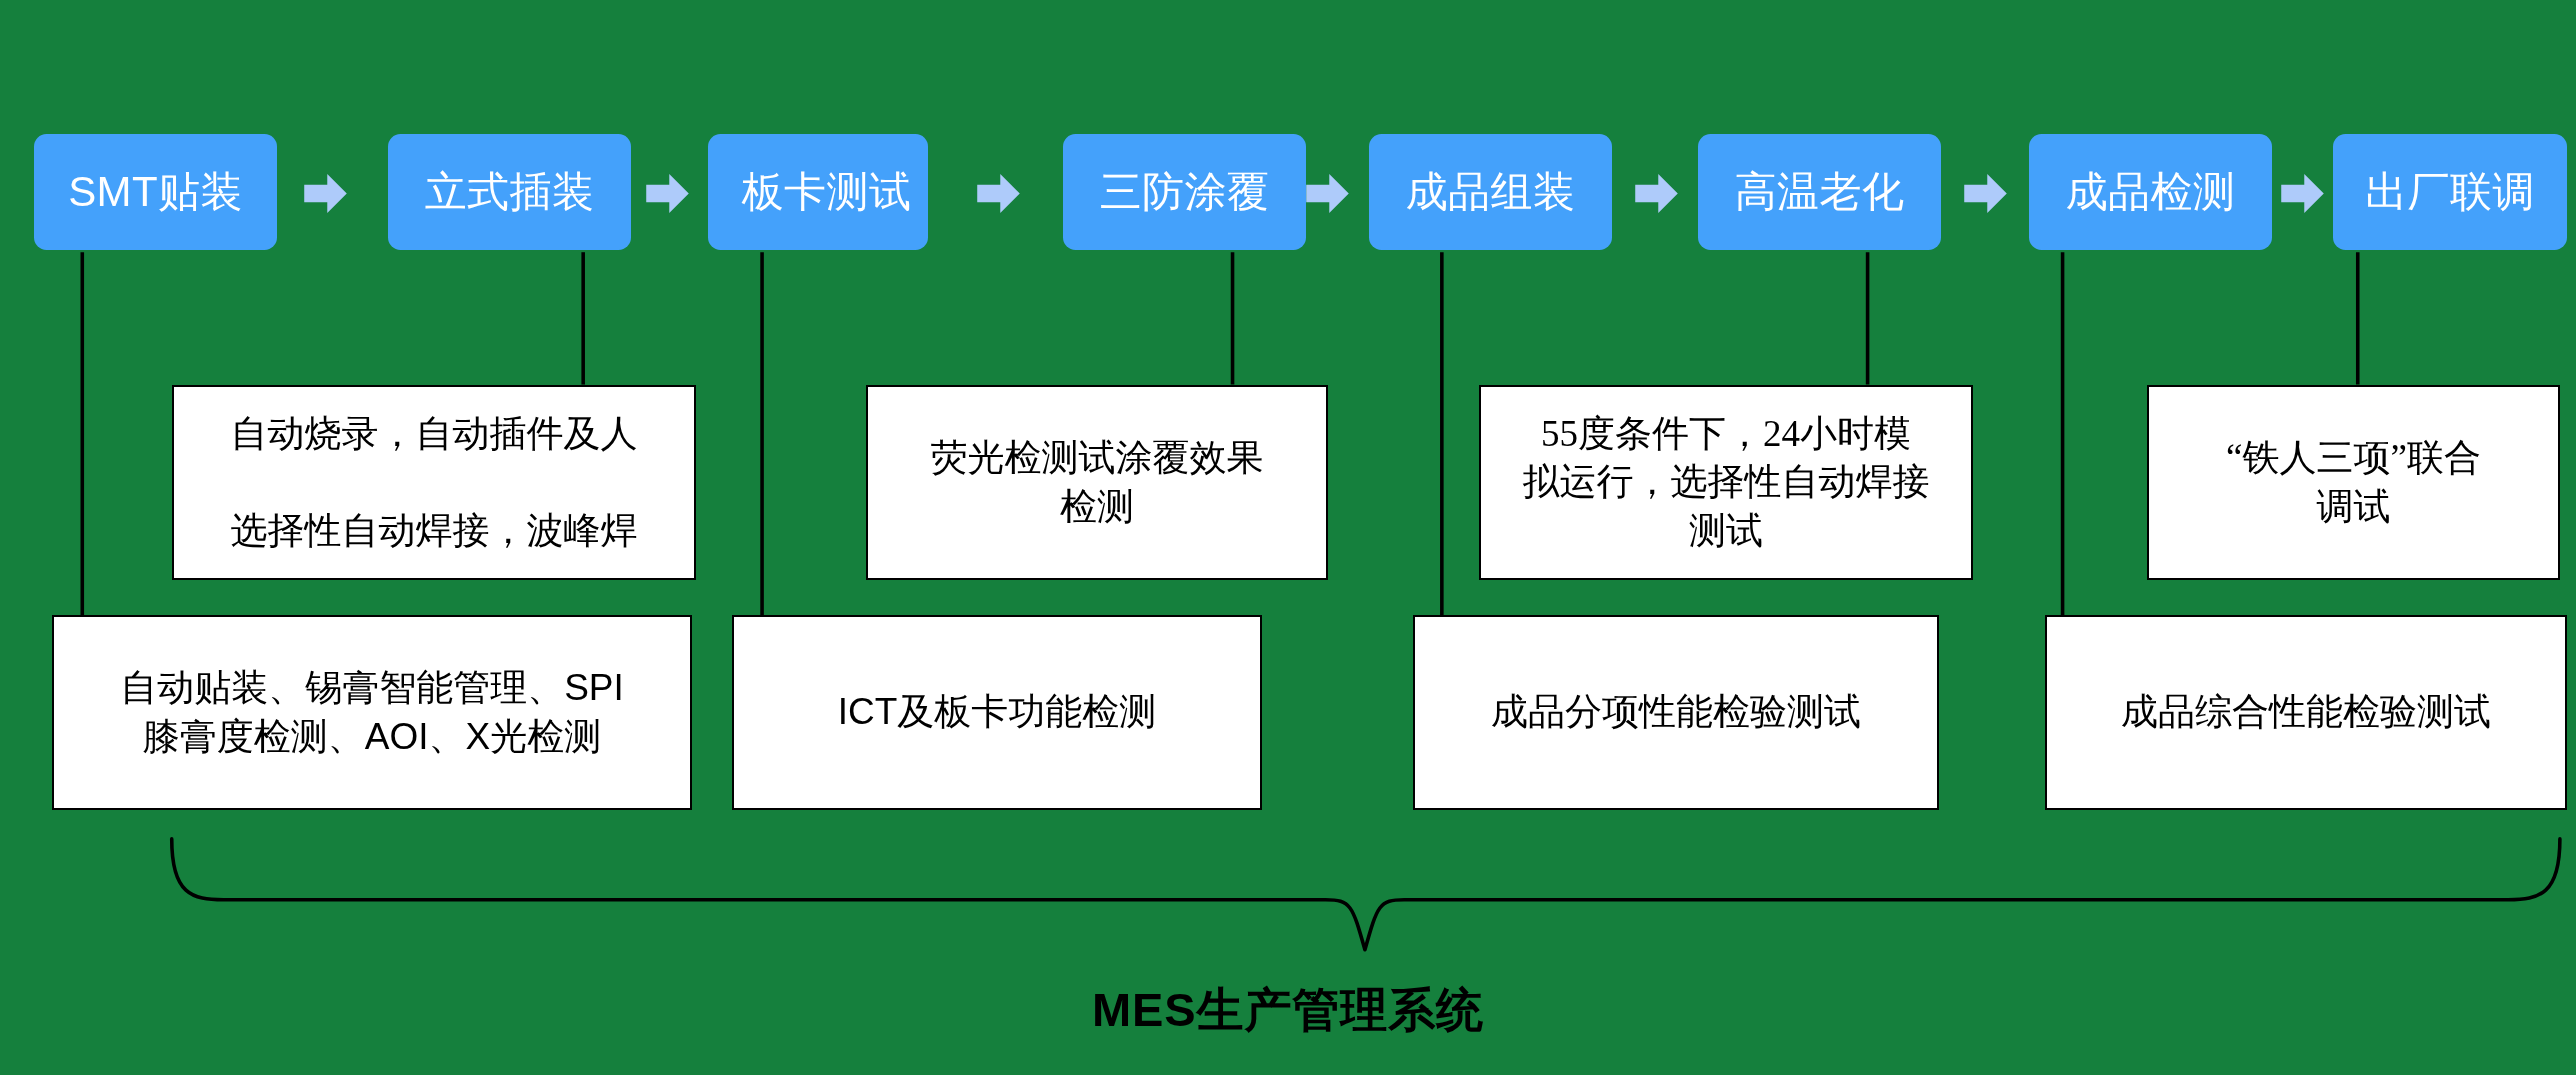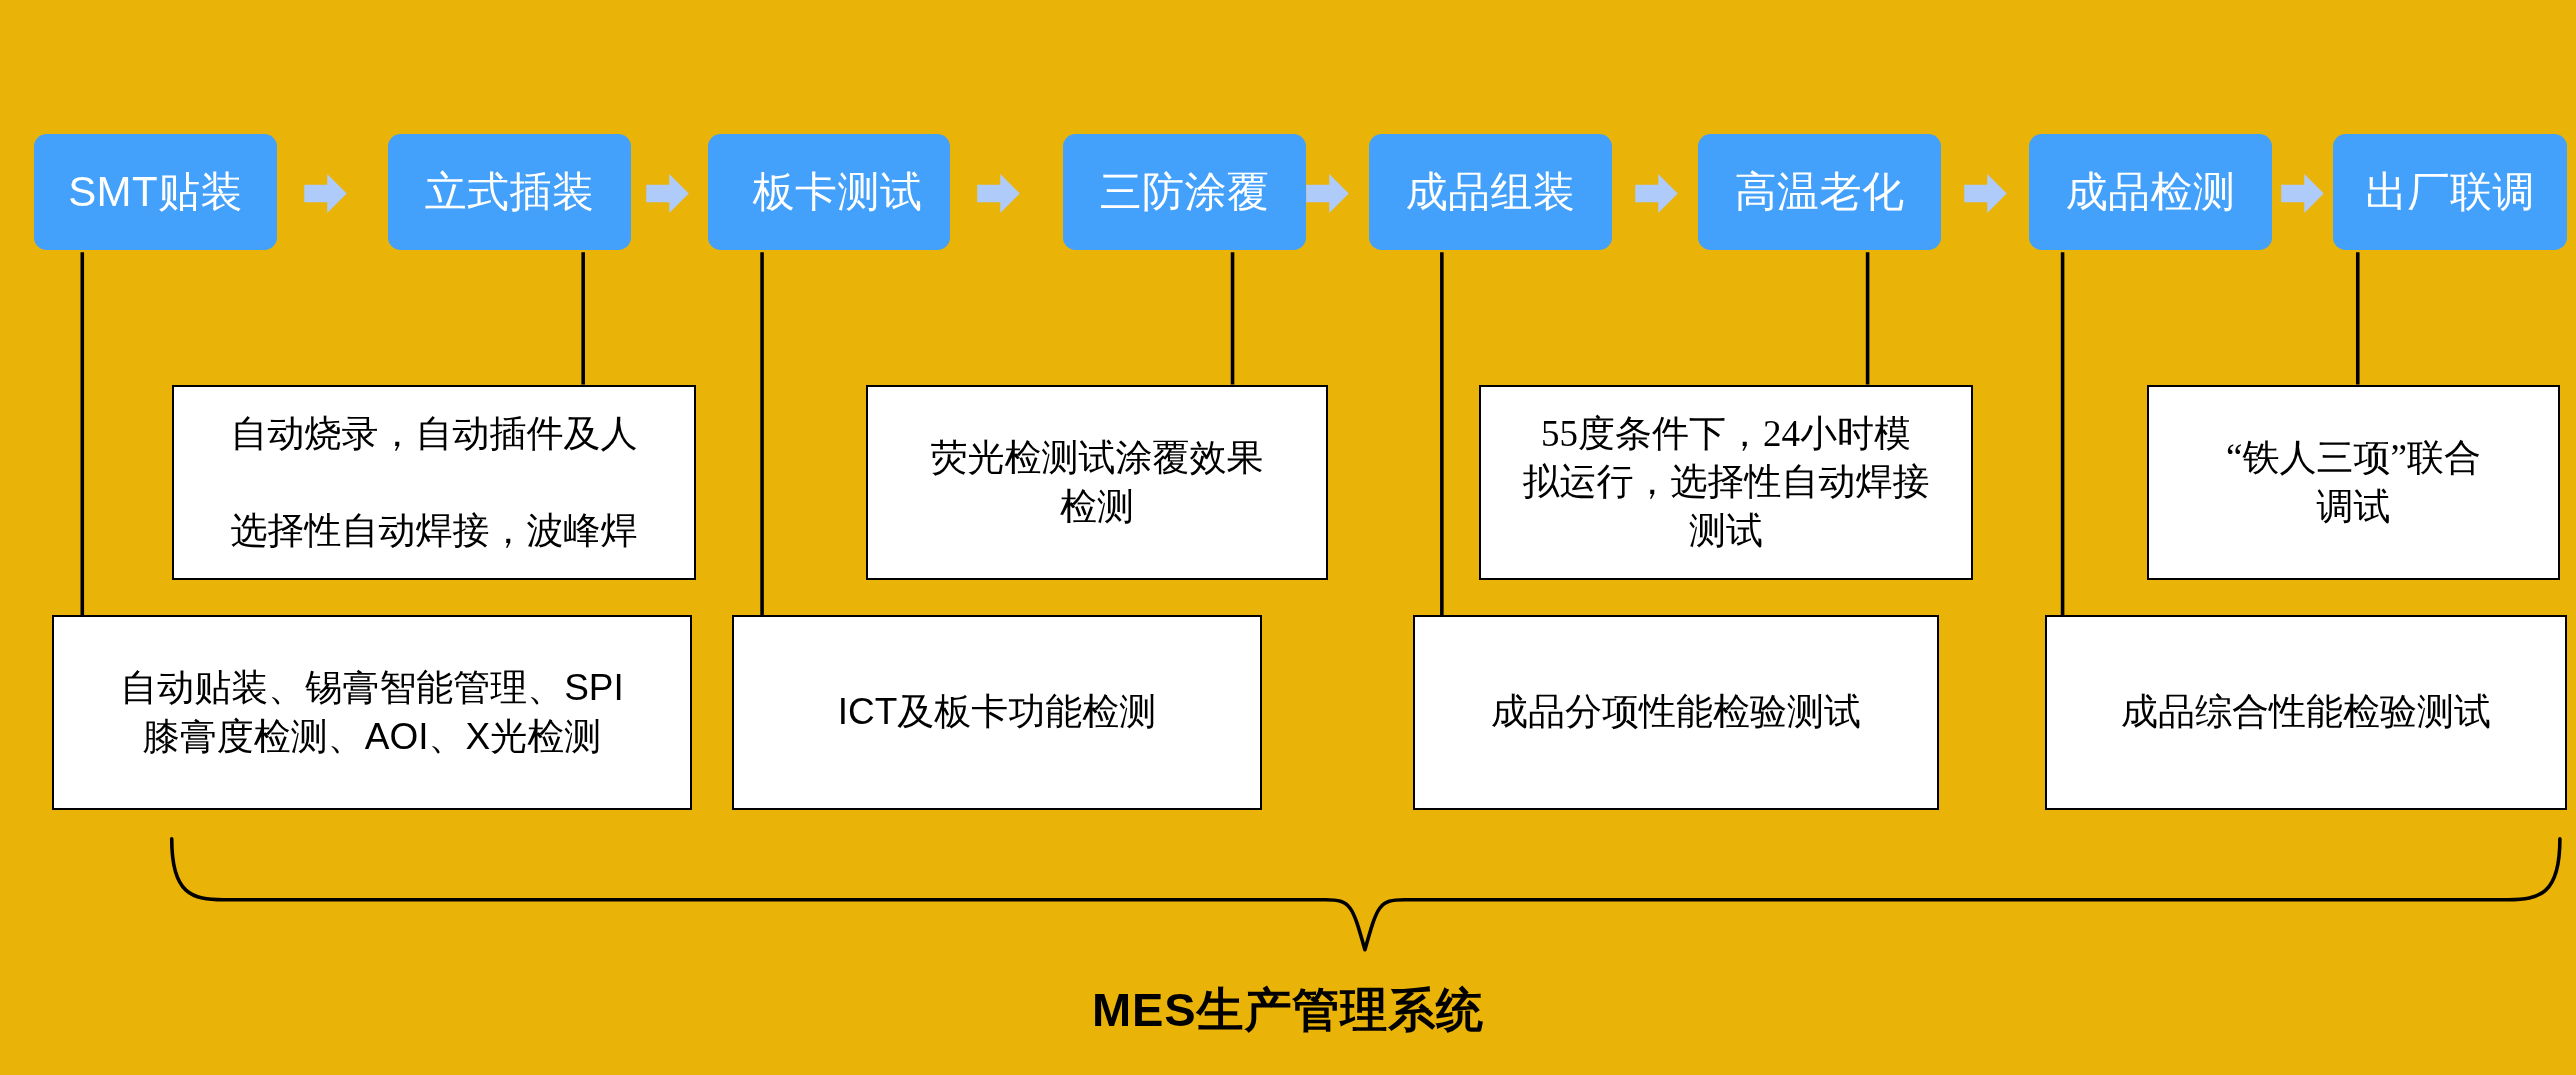--- a/index.html
+++ b/index.html
@@ -10,21 +10,21 @@
   body {
     width: 2576px;
     height: 1075px;
     font-family: "Liberation Sans", "DejaVu Sans", sans-serif;
     overflow: hidden;
   }
   #stage {
     position: relative;
     width: 2576px;
     height: 1075px;
-    background: #eab308;
+    background: #15803d;
   }
 
   
   #lines {
     position: absolute;
     left: 0; top: 0;
     width: 2576px; height: 1075px;
     pointer-events: none;
   }
 
@@ -137,21 +137,21 @@
   <div class="chip-row">
 
     <div class="chip" style="left:34px; width:243px;">
       <span class="chip-label">SMT贴装</span>
     </div>
 
     <div class="chip" style="left:388px; width:243px;">
       <span class="chip-label">立式插装</span>
     </div>
 
-    <div class="chip" style="left:708px; width:242px;padding-left:17px;">
+    <div class="chip" style="left:708px; width:220px;padding-left:17px;">
       <span class="chip-label">板卡测试</span>
     </div>
 
     <div class="chip" style="left:1039px; width:243px;margin-left:24px;">
       <span class="chip-label">三防涂覆</span>
     </div>
 
     <div class="chip" style="left:1369px; width:243px;">
       <span class="chip-label">成品组装</span>
     </div>

